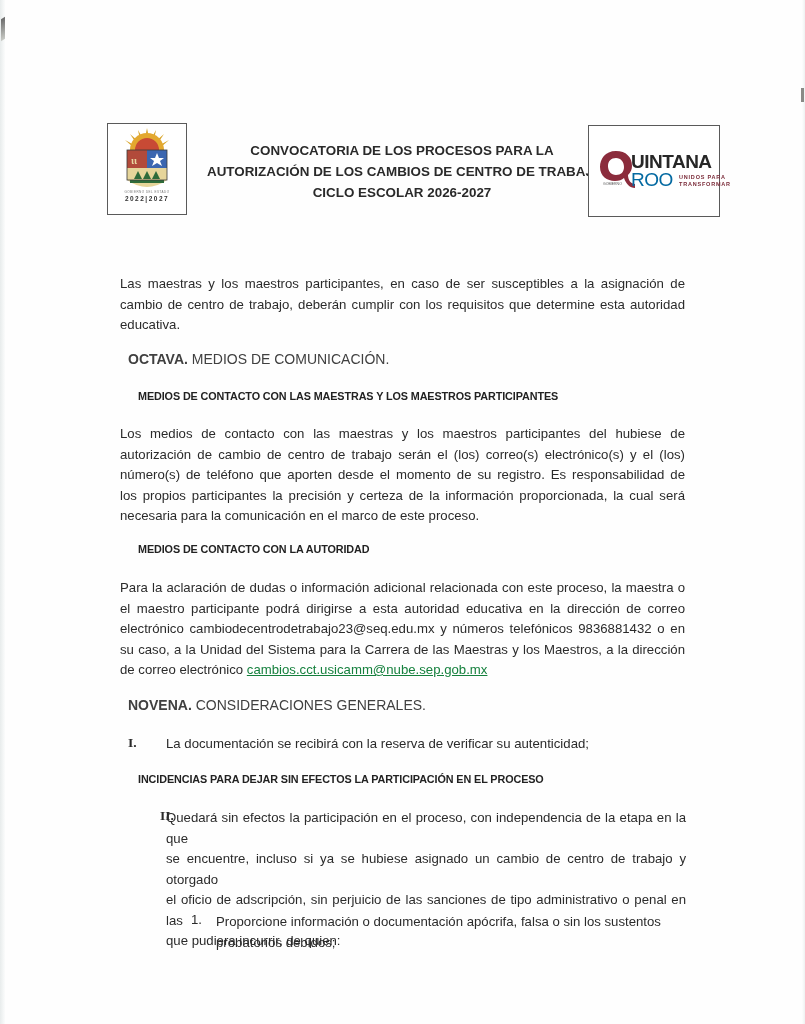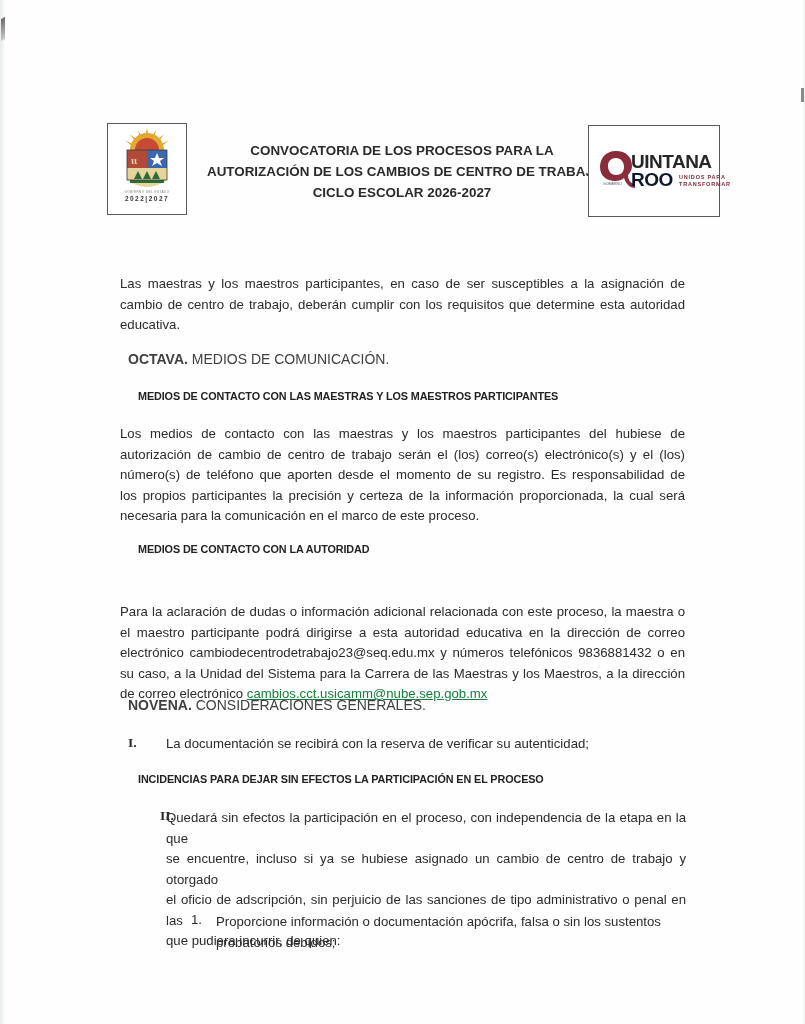--- a/index.html
+++ b/index.html
@@ -83,24 +83,24 @@
     left: 34px; top: 4px;
     font-weight: bold;
     font-size: 19px;
     letter-spacing: -0.5px;
     color: #272727;
     line-height: 20px;
   }
   .qr-roo {
     position: absolute;
     left: 34px; top: 22px;
-    font-weight: bold;
+    font-weight: normal;
     font-size: 19px;
     letter-spacing: -0.5px;
-    color: #0f172a;
+    color: #0369a1;
     line-height: 20px;
   }
   .qr-tag {
     position: absolute;
     left: 82px; top: 26px;
     font-size: 5.5px;
     line-height: 6.5px;
     font-weight: bold;
     color: #7a2a38;
     letter-spacing: 0.8px;
@@ -278,21 +278,21 @@
   <div class="para" style="top:424px;">
     <span class="jline">Los medios de contacto con las maestras y los maestros participantes del hubiese de</span>
     <span class="jline">autorización de cambio de centro de trabajo serán el (los) correo(s) electrónico(s) y el (los)</span>
     <span class="jline">número(s) de teléfono que aporten desde el momento de su registro. Es responsabilidad de</span>
     <span class="jline">los propios participantes la precisión y certeza de la información proporcionada, la cual será</span>
     <span class="line">necesaria para la comunicación en el marco de este proceso.</span>
   </div>
 
   <div class="subheading" style="top:543px;">MEDIOS DE CONTACTO CON LA AUTORIDAD</div>
 
-  <div class="para" style="top:578px;margin-top:24px;">
+  <div class="para" style="top:578px;">
     <span class="jline">Para la aclaración de dudas o información adicional relacionada con este proceso, la maestra o</span>
     <span class="jline">el maestro participante podrá dirigirse a esta autoridad educativa en la dirección de correo</span>
     <span class="jline">electrónico cambiodecentrodetrabajo23@seq.edu.mx y números telefónicos 9836881432 o en</span>
     <span class="jline">su caso, a la Unidad del Sistema para la Carrera de las Maestras y los Maestros, a la dirección</span>
     <span class="line"><span>de correo electrónico </span><a class="link">cambios.cct.usicamm@nube.sep.gob.mx</a></span>
   </div>
 
   <div class="heading" style="top:697px;">
     <b>NOVENA.</b><span> CONSIDERACIONES GENERALES.</span>
   </div>

